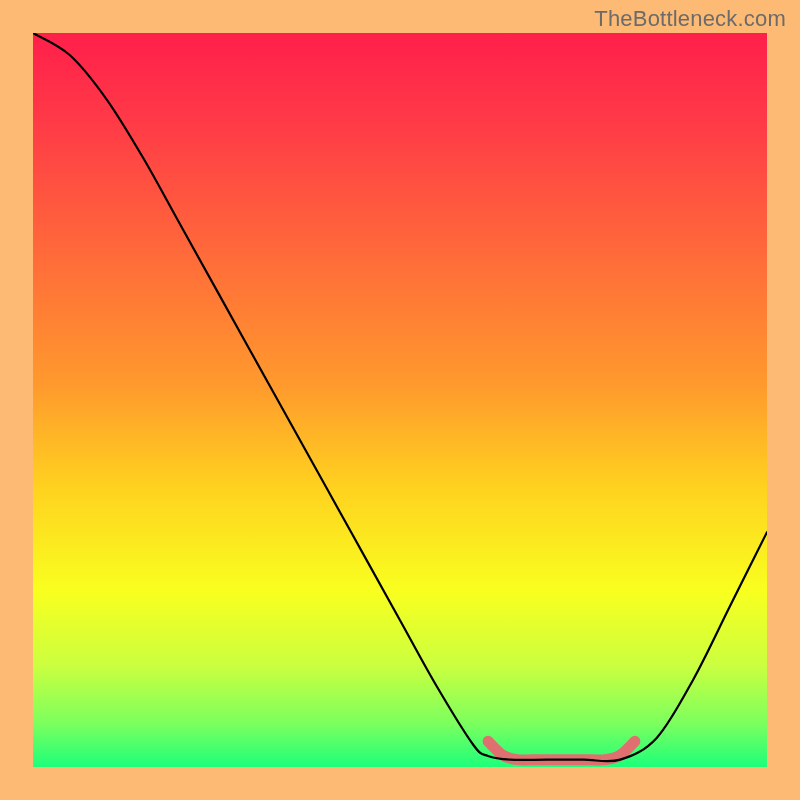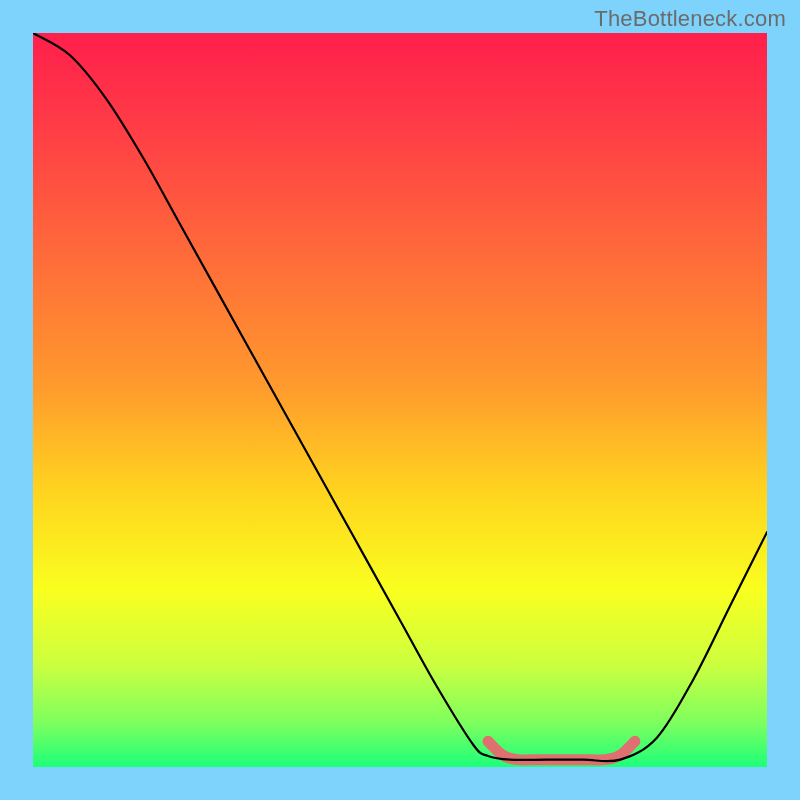--- a/index.html
+++ b/index.html
@@ -8,21 +8,21 @@
     width: 800px;
     height: 800px;
     background: #000;
     overflow: hidden;
     font-family: Arial, Helvetica, sans-serif;
   }
   .frame {
     position: relative;
     width: 800px;
     height: 800px;
-    background: #7dd3fc;
+    background: #fdba74;
   }
   .watermark {
     position: absolute;
     top: 6px;
     right: 14px;
     color: #6b6b6b;
     font-size: 22px;
     font-weight: 400;
     letter-spacing: 0.2px;
     z-index: 10;

